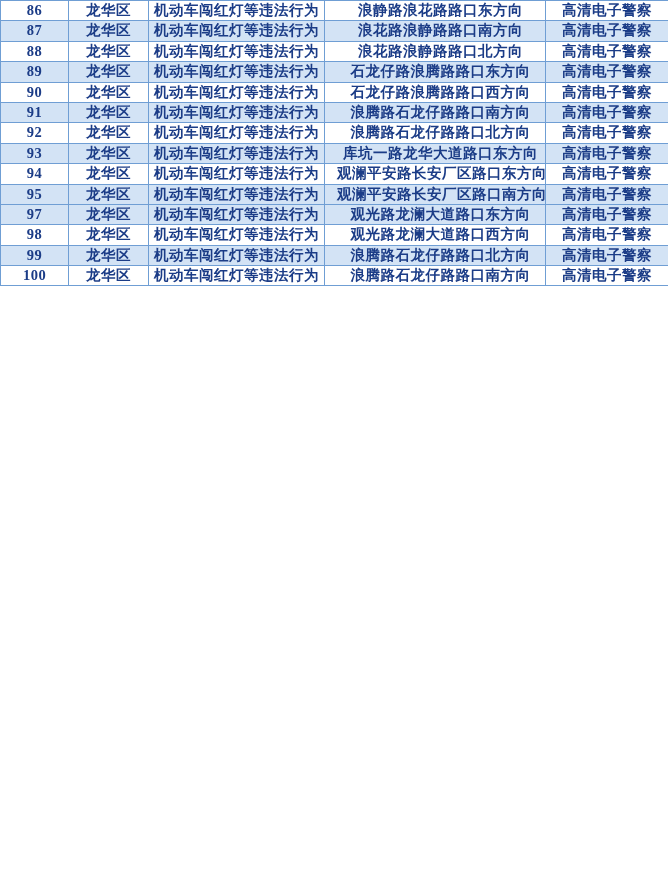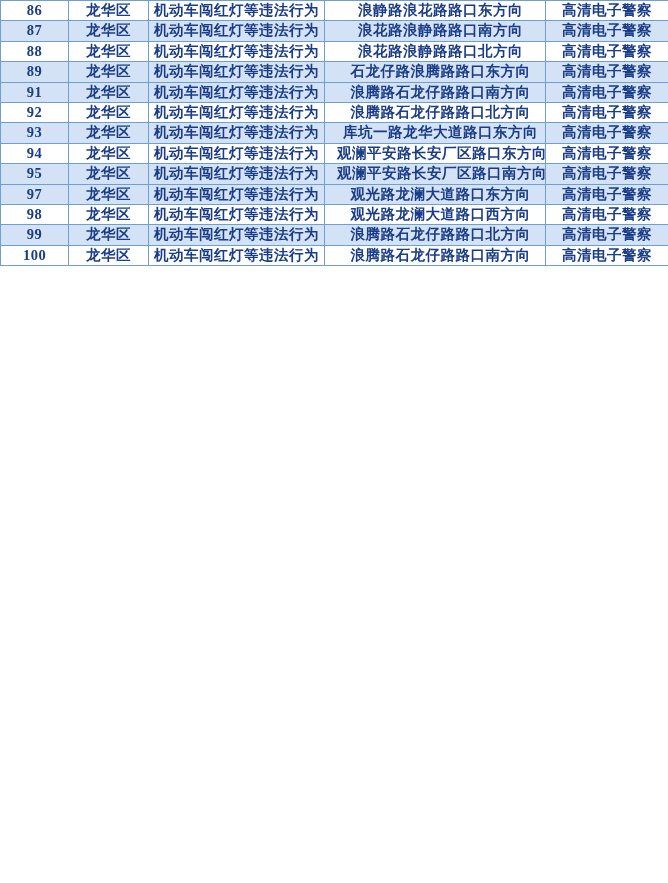--- a/index.html
+++ b/index.html
@@ -98,20 +98,27 @@
           <td class="cell-location">浪花路浪静路路口北方向</td>
           <td class="cell-device">高清电子警察</td>
         </tr>
         <tr class="row-alt">
           <td class="cell-index">89</td>
           <td class="cell-district">龙华区</td>
           <td class="cell-type">机动车闯红灯等违法行为</td>
           <td class="cell-location">石龙仔路浪腾路路口东方向</td>
           <td class="cell-device">高清电子警察</td>
         </tr>
+        <tr class="row-plain">
+          <td class="cell-index">90</td>
+          <td class="cell-district">龙华区</td>
+          <td class="cell-type">机动车闯红灯等违法行为</td>
+          <td class="cell-location">石龙仔路浪腾路路口西方向</td>
+          <td class="cell-device">高清电子警察</td>
+        </tr>
         <tr class="row-alt">
           <td class="cell-index">91</td>
           <td class="cell-district">龙华区</td>
           <td class="cell-type">机动车闯红灯等违法行为</td>
           <td class="cell-location">浪腾路石龙仔路路口南方向</td>
           <td class="cell-device">高清电子警察</td>
         </tr>
         <tr class="row-plain">
           <td class="cell-index">92</td>
           <td class="cell-district">龙华区</td>

